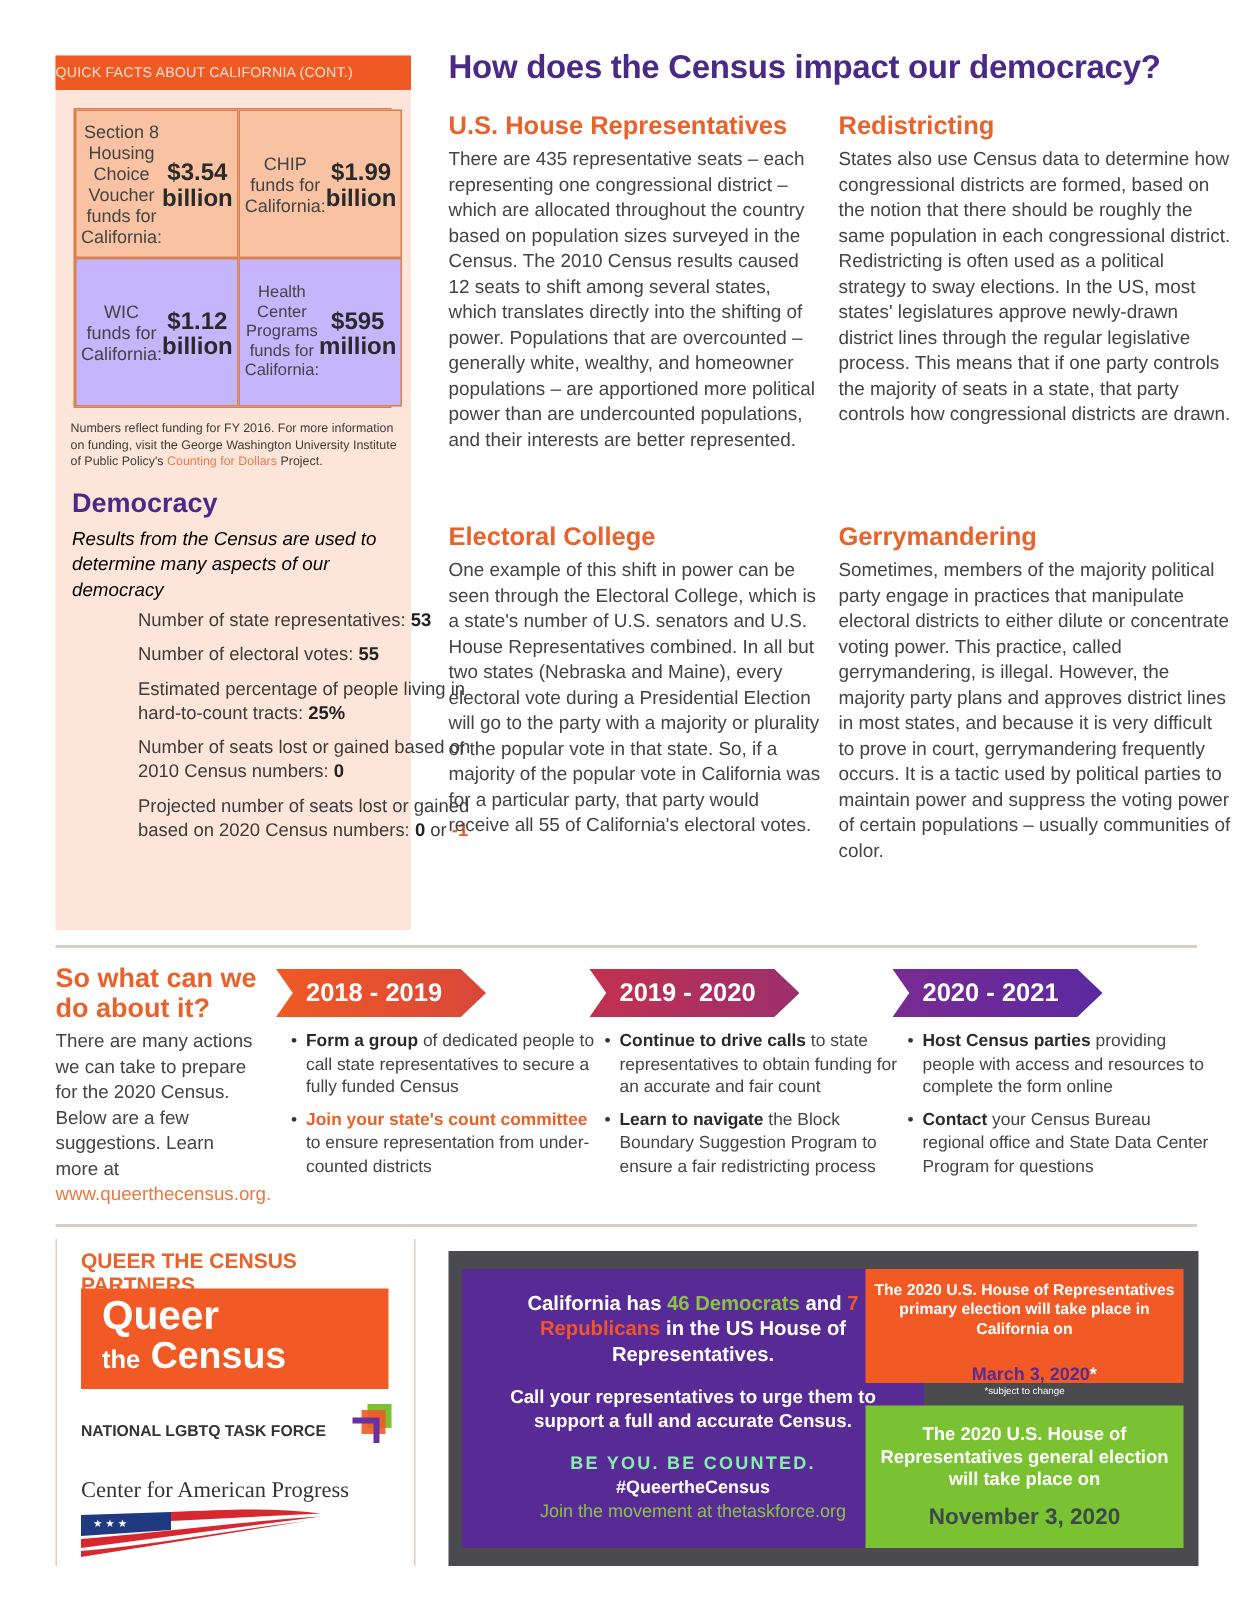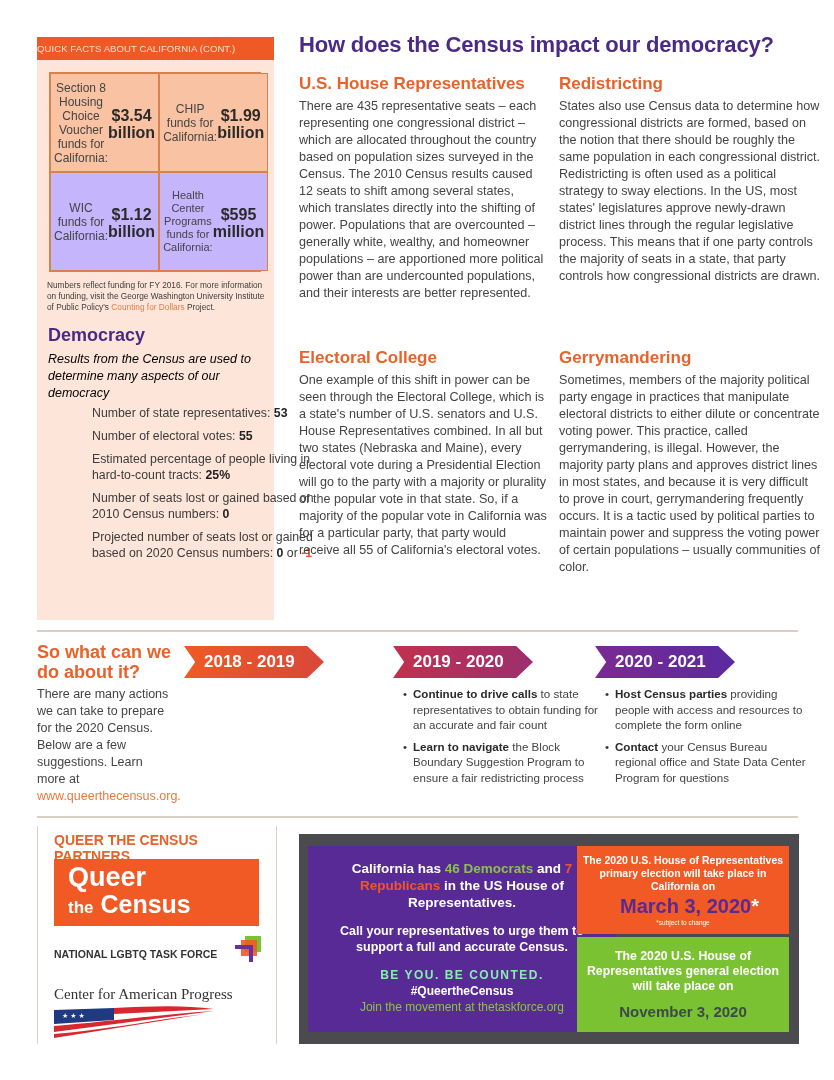--- a/index.html
+++ b/index.html
@@ -66,23 +66,23 @@
   
   .info-panel { position: absolute; left: 299px; top: 834px; width: 500px; height: 210px; background: #4b4b4f; }
   .purple-box { position: absolute; left: 9px; top: 12px; width: 308px; height: 186px; background: #582a96; color: #fff; text-align: center; padding: 14px 8px 0; }
   .purple-box .p1 { font-size: 13.5px; line-height: 17px; font-weight: bold; }
   .purple-box .dem { color: #8ac249; }
   .purple-box .rep { color: #f0562a; }
   .purple-box .p2 { font-size: 12.5px; line-height: 16px; font-weight: bold; margin-top: 12px; }
   .purple-box .slogan { color: #86efac; font-weight: bold; font-size: 12px; letter-spacing: 1.5px; margin-top: 13px; }
   .purple-box .hashtag { font-size: 12px; font-weight: bold; margin-top: 2px; }
   .purple-box .join { font-size: 12px; color: #8ac249; margin-top: 2px; }
-  .orange-box { position: absolute; left: 278px; top: 12px; width: 212px; height: 88px; background: #f15a24; color: #fff; text-align: center; padding-top: 8px; }
+  .orange-box { position: absolute; left: 278px; top: 12px; width: 212px; height: 76px; background: #f15a24; color: #fff; text-align: center; padding-top: 8px; }
   .orange-box .t { font-size: 10.5px; line-height: 13px; font-weight: bold; }
-  .orange-box .date { font-size: 20px; font-weight: bold; color: #5a2a90; margin-top: 2px; padding-left: 13px; }
+  .orange-box .date { font-size: 12px; font-weight: bold; color: #5a2a90; margin-top: 16px; padding-left: 13px; }
   .orange-box .date span { color: #fff; }
   .orange-box .sub { font-size: 6.5px; margin-top: 1px; }
   .green-box { position: absolute; left: 278px; top: 103px; width: 212px; height: 95px; background: #7ac231; color: #fff; text-align: center; padding-top: 12px; }
   .green-box .t { font-size: 12.3px; line-height: 15px; font-weight: bold; }
   .green-box .date { font-size: 15px; font-weight: bold; color: #3b4a4a; margin-top: 9px; }
 </style>
 </head>
 <body>
 
 <div class="sidebar">
@@ -144,20 +144,24 @@
 <div class="hr" style="top:630px"></div>
 
 <div class="action-title" style="width:140px">So what can we do about it?</div>
 <div class="action-text">
   <span>There are many actions we can take to prepare for the 2020 Census. Below are a few suggestions. Learn more at</span>
   <span class="link">www.queerthecensus.org.</span>
 </div>
 
 <div class="phase" style="left:184px">
   <div class="ribbon" style="background:linear-gradient(90deg,#ef5a24,#d9473a)">2018 - 2019</div>
+  <ul>
+    <li><b>Form a group</b> <span>of dedicated people to call state representatives to secure a fully funded Census</span></li>
+    <li><span class="hl">Join your state's count committee</span> <span>to ensure representation from under-counted districts</span></li>
+  </ul>
 </div>
 <div class="phase" style="left:393px">
   <div class="ribbon" style="background:linear-gradient(90deg,#c2314e,#9c2f6e)">2019 - 2020</div>
   <ul>
     <li><b>Continue to drive calls</b> <span>to state representatives to obtain funding for an accurate and fair count</span></li>
     <li><b>Learn to navigate</b> <span>the Block Boundary Suggestion Program to ensure a fair redistricting process</span></li>
   </ul>
 </div>
 <div class="phase" style="left:595px">
   <div class="ribbon" style="background:linear-gradient(90deg,#7a2a92,#5a2aa0)">2020 - 2021</div>

